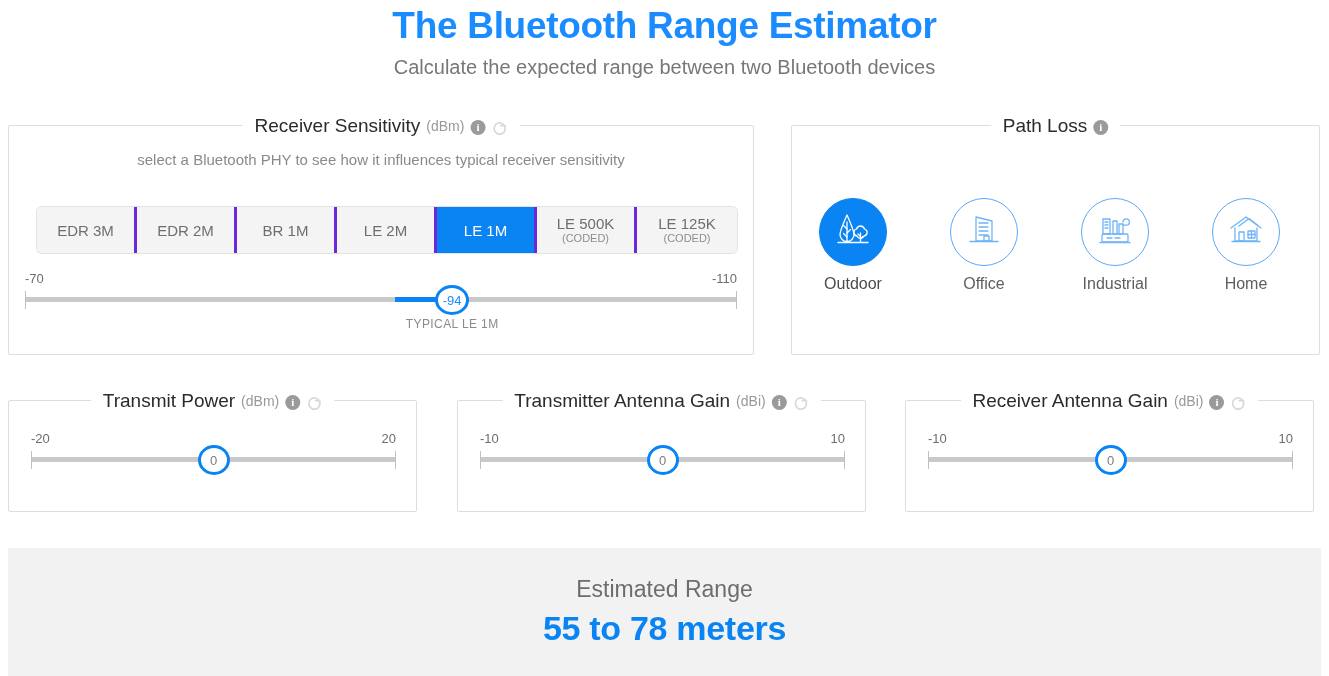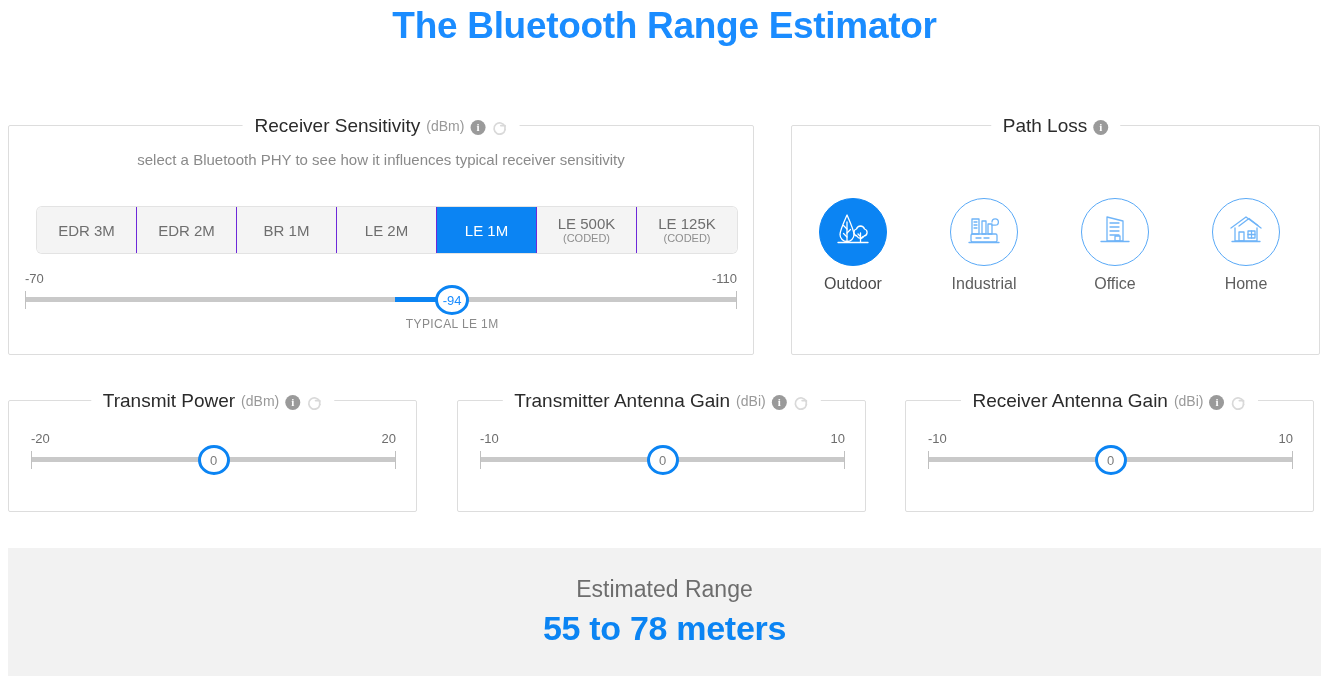--- a/index.html
+++ b/index.html
@@ -105,21 +105,21 @@
     left: 28px;
     top: 81px;
     border-radius: 5px;
     overflow: hidden;
     box-shadow: 0 0 0 1px #e3e3e3;
   }
   .seg-btn {
     width: 100px;
     height: 46px;
     background: #f4f4f4;
-    border-right: 1px solid #6d28d9;
+    border-right: 3px solid #6d28d9;
     display: flex;
     flex-direction: column;
     align-items: center;
     justify-content: center;
     cursor: pointer;
     box-sizing: border-box;
   }
   .seg-btn:last-child { border-right: none; }
   .seg-btn .seg-main {
     font-size: 15px;
@@ -259,20 +259,21 @@
     line-height: 46px;
     letter-spacing: -0.3px;
   }
 </style>
 </head>
 <body>
 
 <div class="page">
 
   <h1 class="title">The Bluetooth Range Estimator</h1>
+  <p class="subtitle">Calculate the expected range between two Bluetooth devices</p>
 
   <div class="panel" style="left:8px; top:125px; width:746px; height:230px;">
     <div class="panel-legend">
       <span class="legend-title">Receiver Sensitivity</span>
       <span class="legend-unit">(dBm)</span>
       <span class="icon-info">i</span>
       <span class="icon-reset">
         <svg width="16" height="16" viewBox="0 0 16 16" fill="none">
           <path d="M13.2 5.2 A5.6 5.6 0 1 0 13.6 8.6" stroke="#d9d9d9" stroke-width="1.7" stroke-linecap="round" fill="none"></path>
           <path d="M9.3 4.7 L13.5 4.6 L13.4 8.5" stroke="#d9d9d9" stroke-width="1.7" stroke-linecap="round" stroke-linejoin="round" fill="none"></path>
@@ -339,20 +340,34 @@
               <path d="M15 13 V33"></path>
               <path d="M15 20 l-3.5 -3.5 M15 24 l3.5 -3.5 M15 28 l-3.5 -3.5"></path>
               <path d="M28.5 17 a4.2 4.2 0 0 0 -4 3 a3.6 3.6 0 0 0 0.4 7 a4 4 0 0 0 7.2 0 a3.6 3.6 0 0 0 0.4 -7 a4.2 4.2 0 0 0 -4 -3 Z"></path>
               <path d="M28.5 24 V33"></path>
               <path d="M28.5 27.5 l-2.5 -2.5 M28.5 30 l2.5 -2.5"></path>
               <path d="M6 33.5 H36"></path>
             </svg>
           </span>
         </div>
         <span class="env-label">Outdoor</span>
+      </div>
+
+      <div class="env-item">
+        <div class="env-circle">
+          <span>
+            <svg width="42" height="42" viewBox="0 0 42 42" fill="none" stroke="#6fb4f8" stroke-width="1.3" stroke-linecap="round" stroke-linejoin="round">
+              <path d="M13 8 L29 12 V32 H13 Z"></path>
+              <path d="M16 14 h9 M16 18 h9 M16 22 h9 M16 26 h9"></path>
+              <rect x="21" y="27" width="5" height="5"></rect>
+              <path d="M7 32.5 H35"></path>
+            </svg>
+          </span>
+        </div>
+        <span class="env-label">Office</span>
       </div>
 
       <div class="env-item">
         <div class="env-circle">
           <span>
             <svg width="42" height="42" viewBox="0 0 42 42" fill="none" stroke="#6fb4f8" stroke-width="1.3" stroke-linecap="round" stroke-linejoin="round">
               <rect x="9" y="10" width="7" height="15"></rect>
               <path d="M11 13 h3 M11 16 h3 M11 19 h3"></path>
               <rect x="19" y="12" width="4" height="13"></rect>
               <rect x="25" y="15" width="4" height="10"></rect>
@@ -363,34 +378,20 @@
             </svg>
           </span>
         </div>
         <span class="env-label">Industrial</span>
       </div>
 
       <div class="env-item">
         <div class="env-circle">
           <span>
             <svg width="42" height="42" viewBox="0 0 42 42" fill="none" stroke="#6fb4f8" stroke-width="1.3" stroke-linecap="round" stroke-linejoin="round">
-              <path d="M13 8 L29 12 V32 H13 Z"></path>
-              <path d="M16 14 h9 M16 18 h9 M16 22 h9 M16 26 h9"></path>
-              <rect x="21" y="27" width="5" height="5"></rect>
-              <path d="M7 32.5 H35"></path>
-            </svg>
-          </span>
-        </div>
-        <span class="env-label">Office</span>
-      </div>
-
-      <div class="env-item">
-        <div class="env-circle">
-          <span>
-            <svg width="42" height="42" viewBox="0 0 42 42" fill="none" stroke="#6fb4f8" stroke-width="1.3" stroke-linecap="round" stroke-linejoin="round">
               <path d="M6 19 L21 8 L36 19"></path>
               <path d="M14 17 L24 9.5 L33 16.5"></path>
               <path d="M10 19 V32 H32 V19"></path>
               <rect x="14" y="23" width="5" height="9"></rect>
               <rect x="23" y="22" width="7" height="7"></rect>
               <path d="M26.5 22 V29 M23 25.5 H30"></path>
               <path d="M7 32.5 H35"></path>
             </svg>
           </span>
         </div>

